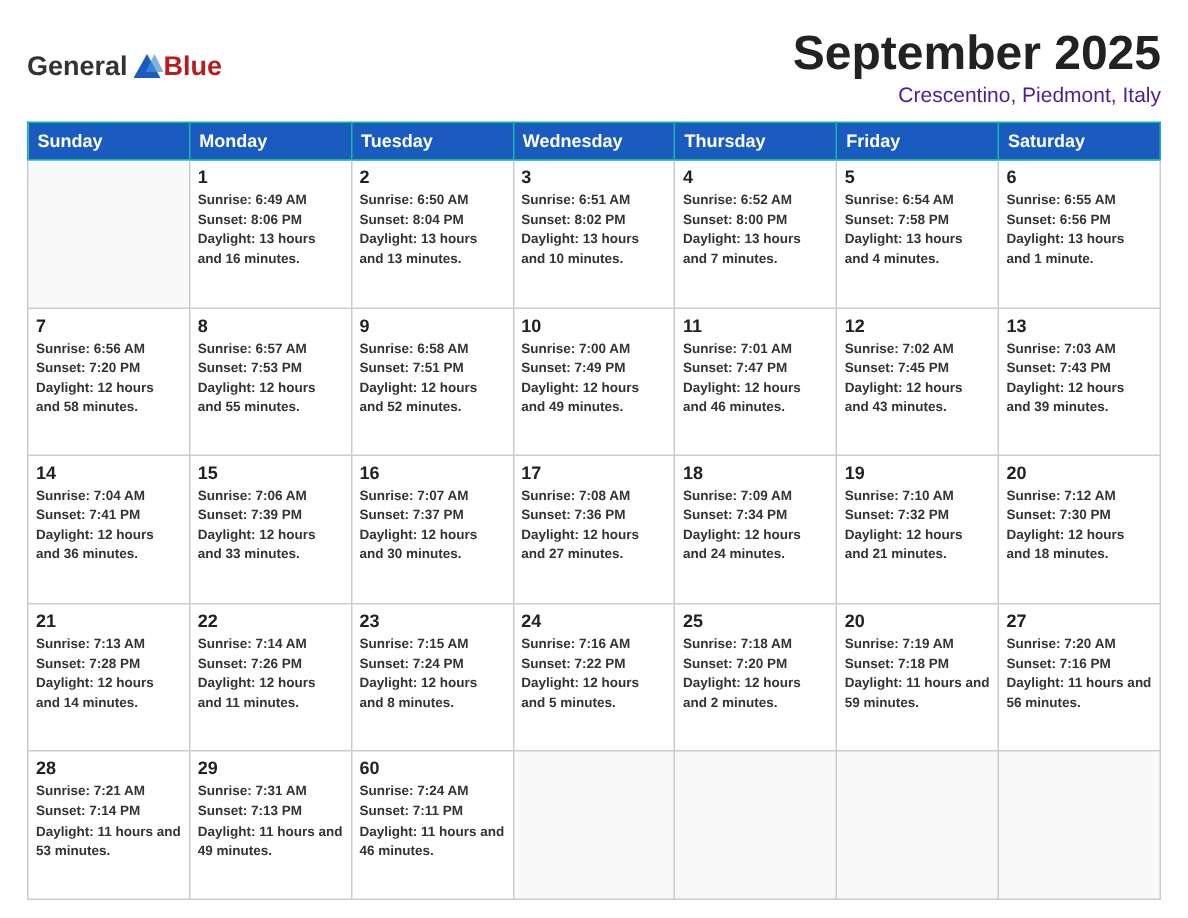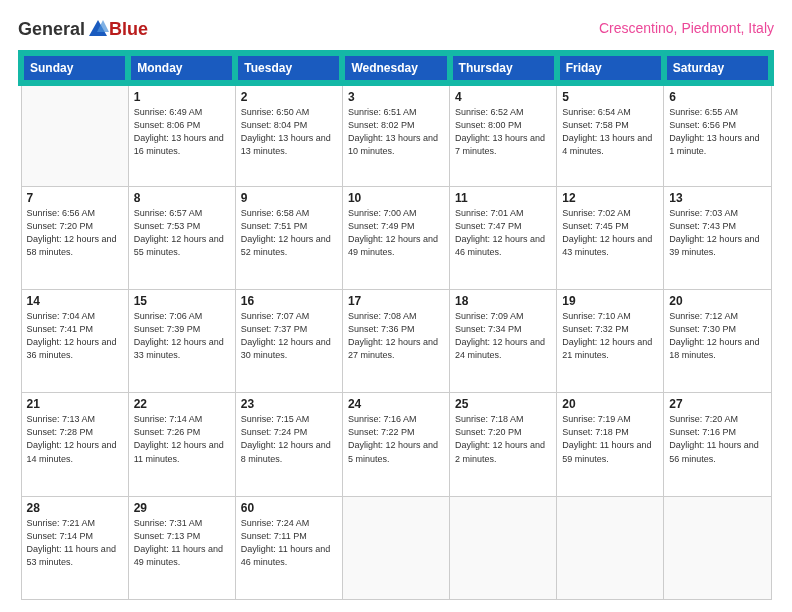--- a/index.html
+++ b/index.html
@@ -12,21 +12,21 @@
     }
     .page {
       width: 792px;
       height: 612px;
       padding: 18px 18px 12px 18px;
       display: flex;
       flex-direction: column;
     }
     .header {
       display: flex;
-      align-items: flex-start;
+      align-items: center;
       justify-content: space-between;
       margin-bottom: 10px;
     }
     .logo {
       display: flex;
       flex-direction: column;
       align-items: flex-start;
     }
     .logo-text {
       display: flex;
@@ -41,57 +41,58 @@
       text-align: right;
     }
     .month-title {
       font-size: 32px;
       font-weight: bold;
       color: #222;
       line-height: 1.1;
     }
     .location {
       font-size: 14px;
-      color: #ec4899;
+      color: #4c1d95;
       margin-top: 2px;
     }
     .calendar {
       flex: 1;
       border: 1px solid #bbb;
       border-collapse: collapse;
       width: 100%;
       table-layout: fixed;
     }
     .calendar th {
       background: #1a5bbf;
       color: #fff;
       text-align: left;
       padding: 5px 6px;
       font-size: 12px;
-      border: 6px solid #14b8a6;
+      border: 1px solid #14b8a6;
     }
     .calendar td {
       border: 1px solid #ccc;
       vertical-align: top;
       padding: 4px 5px;
       font-size: 9.5px;
       color: #333;
       height: 80px;
     }
     .day-number {
       font-size: 12px;
       font-weight: bold;
       color: #222;
       display: block;
       margin-bottom: 2px;
     }
     .day-info {
       font-size: 9px;
       line-height: 1.45;
       color: #333;
+      font-weight: bold;
     }
     .empty-cell {
       background: #f9f9f9;
     }
   </style>
 </head>
 <body>
 
 <div class="page">
   <div class="header">
@@ -99,20 +100,21 @@
       <div class="logo-text">
         <span style="font-size:18px;font-weight:bold;color:#333;">General</span>
         <svg class="logo-icon" viewBox="0 0 22 22">
           <polygon points="11,2 20,18 2,18" fill="#1a5bbf"></polygon>
           <polygon points="16,2 22,14 10,14" fill="#4a90d9" opacity="0.7"></polygon>
         </svg>
         <span style="font-size:18px;font-weight:bold;color:#b91c1c;">Blue</span>
       </div>
     </div>
     <div class="title-block">
+      <div class="month-title">September 2025</div>
       <div class="location">Crescentino, Piedmont, Italy</div>
     </div>
   </div>
 
   <table class="calendar">
     <thead>
       <tr>
         <th>Sunday</th>
         <th>Monday</th>
         <th>Tuesday</th>

